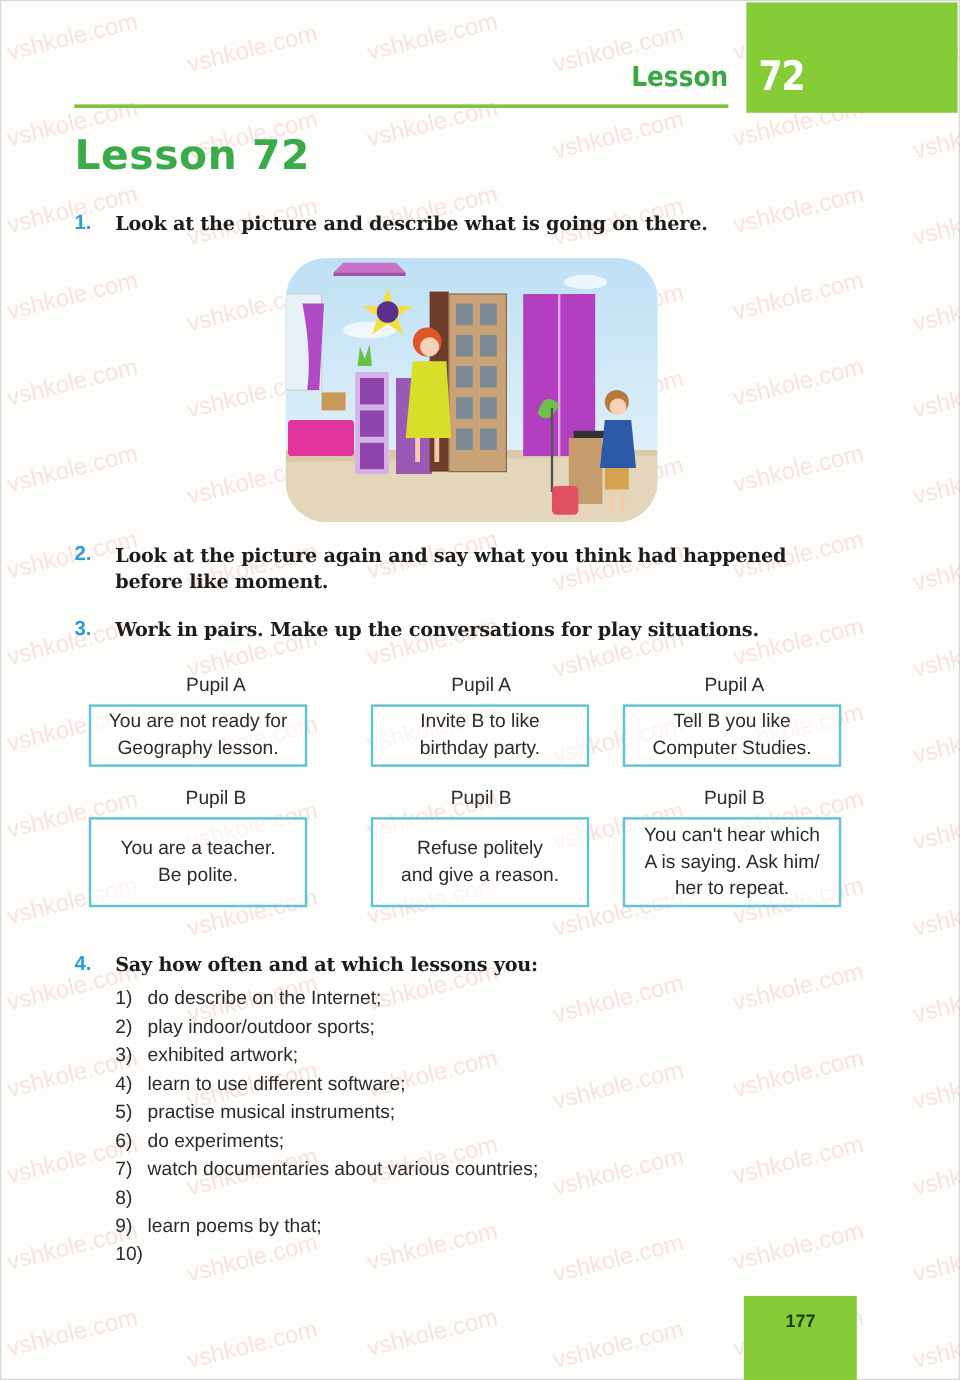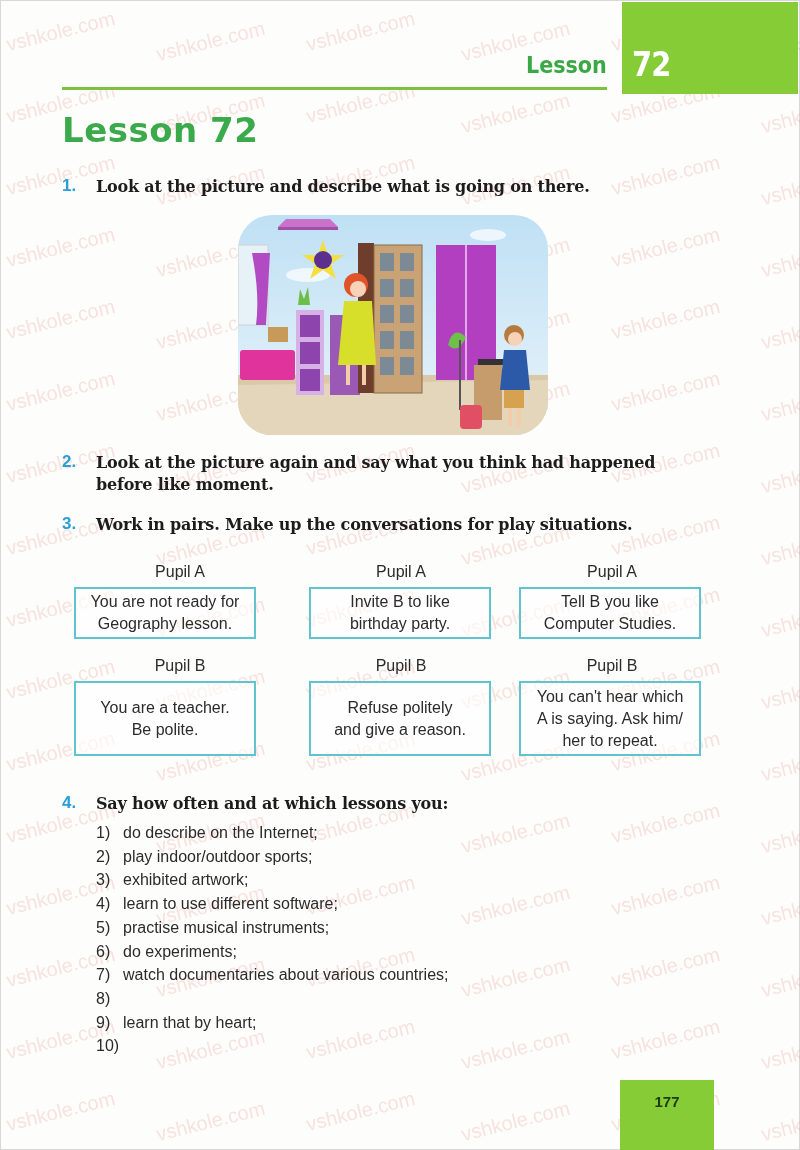--- a/index.html
+++ b/index.html
@@ -348,21 +348,21 @@
     </div>
   <div class="item-row">
       <span class="item-idx">7)</span>
       <span>watch documentaries about various countries;</span>
     </div>
   <div class="item-row">
       <span class="item-idx">8)</span>
     </div>
   <div class="item-row">
       <span class="item-idx">9)</span>
-      <span>learn that by heart;</span>
+      <span>learn poems by that;</span>
     </div>
   <div class="item-row">
       <span class="item-idx wide">10)</span>
     </div>
 </div>
 
 <div class="page-tab"></div>
 <div class="page-number">177</div>
 
 </body></html>

